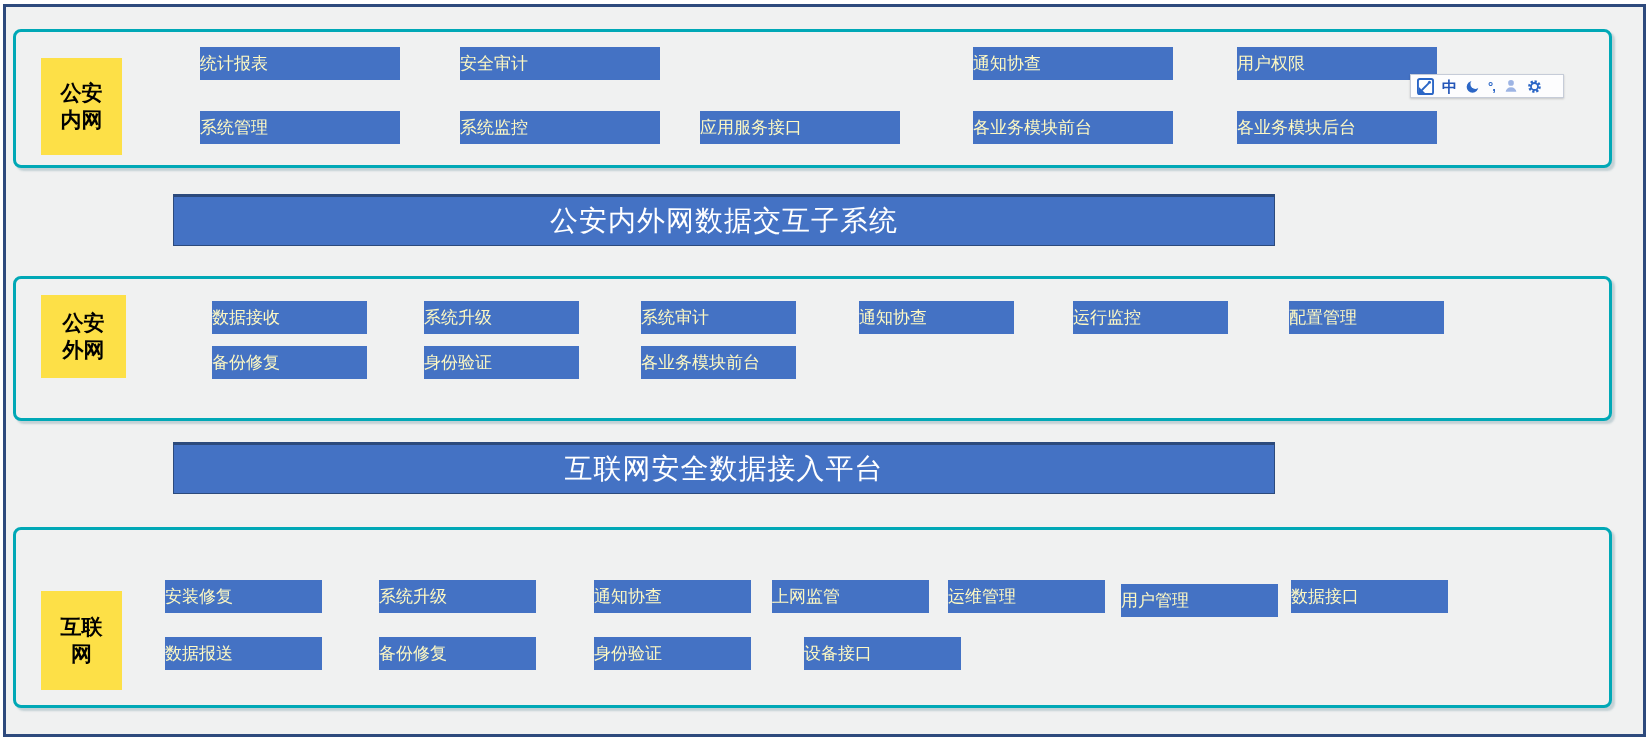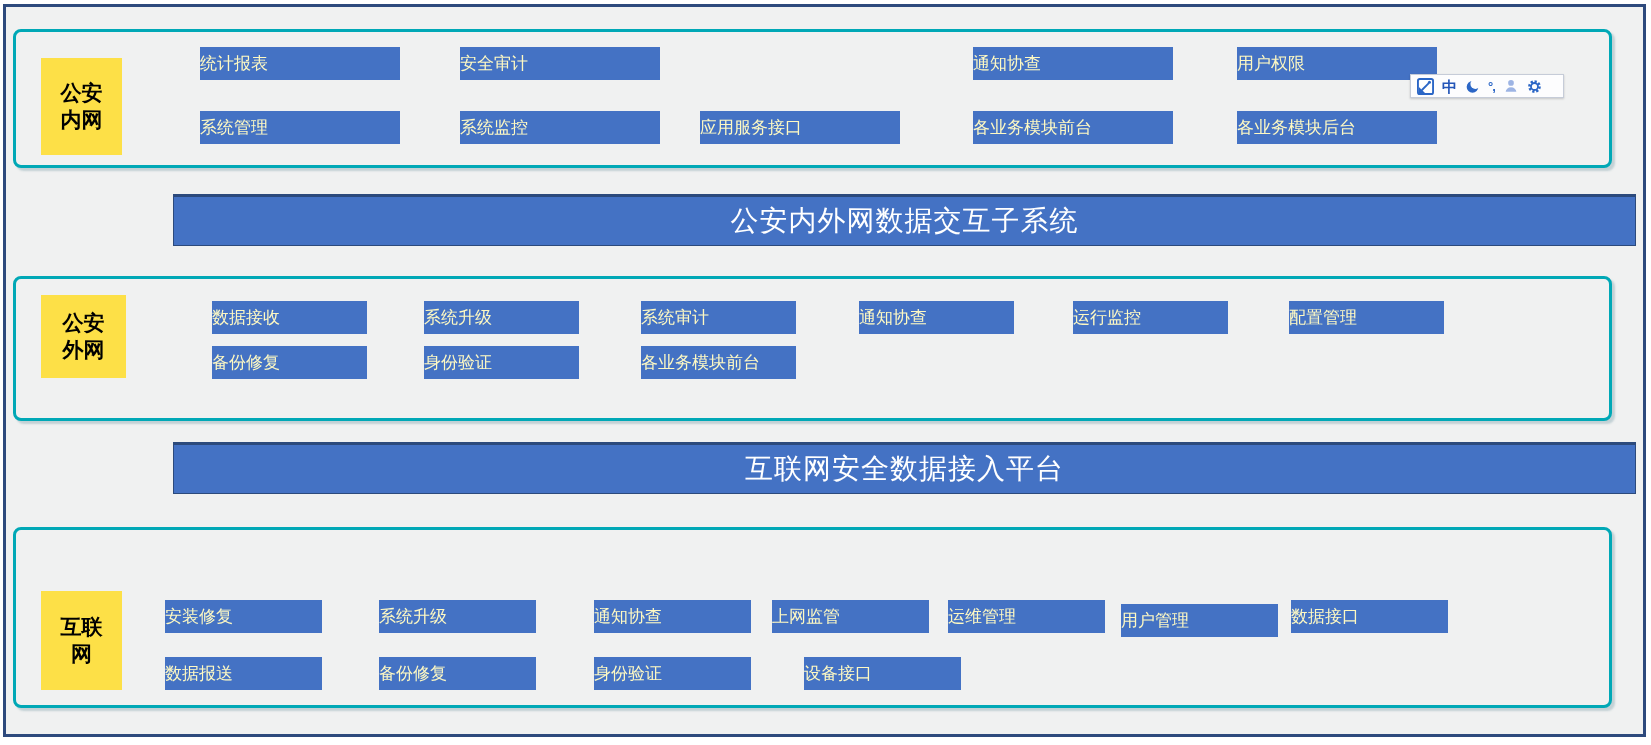--- a/index.html
+++ b/index.html
@@ -26,23 +26,23 @@
   }
   .zl-top{left:25px;top:26px;width:81px;height:97px;}
   .zl-mid{left:25px;top:16px;width:85px;height:83px;}
   .zl-bot{left:25px;top:40px;width:81px;height:99px;margin-top:21px;}
   .btn{
     position:absolute;height:33px;background:#4472c4;color:#fef9c3;
     font-size:17px;line-height:33px;white-space:nowrap;overflow:hidden;
   }
   .s-top .btn{width:200px;}
   .s-mid .btn{width:155px;font-family:Liberation Serif, serif;}
-  .s-bot .btn{width:157px;margin-top:20px;}
+  .s-bot .btn{width:157px;}
   .banner{
-    position:absolute;left:173px;width:1463px;height:52px;box-sizing:border-box;
+    position:absolute;left:173px;width:1102px;height:52px;box-sizing:border-box;
     background:#4472c4;border:1px solid #2c4a7c;border-top-width:3px;
     color:#ffffff;font-size:28px;letter-spacing:1px;
     display:flex;align-items:center;justify-content:center;
   }
   .ime-bar{
     position:absolute;left:1410px;top:74px;width:154px;height:24px;box-sizing:border-box;
     background:#fdfdfe;border:1px solid #c6ccd8;box-shadow:0 1px 2px rgba(0,0,0,0.18);
     display:flex;align-items:center;gap:8px;padding:0 6px;z-index:10;
   }
   .ime-item{display:flex;align-items:center;justify-content:center;cursor:default;}

